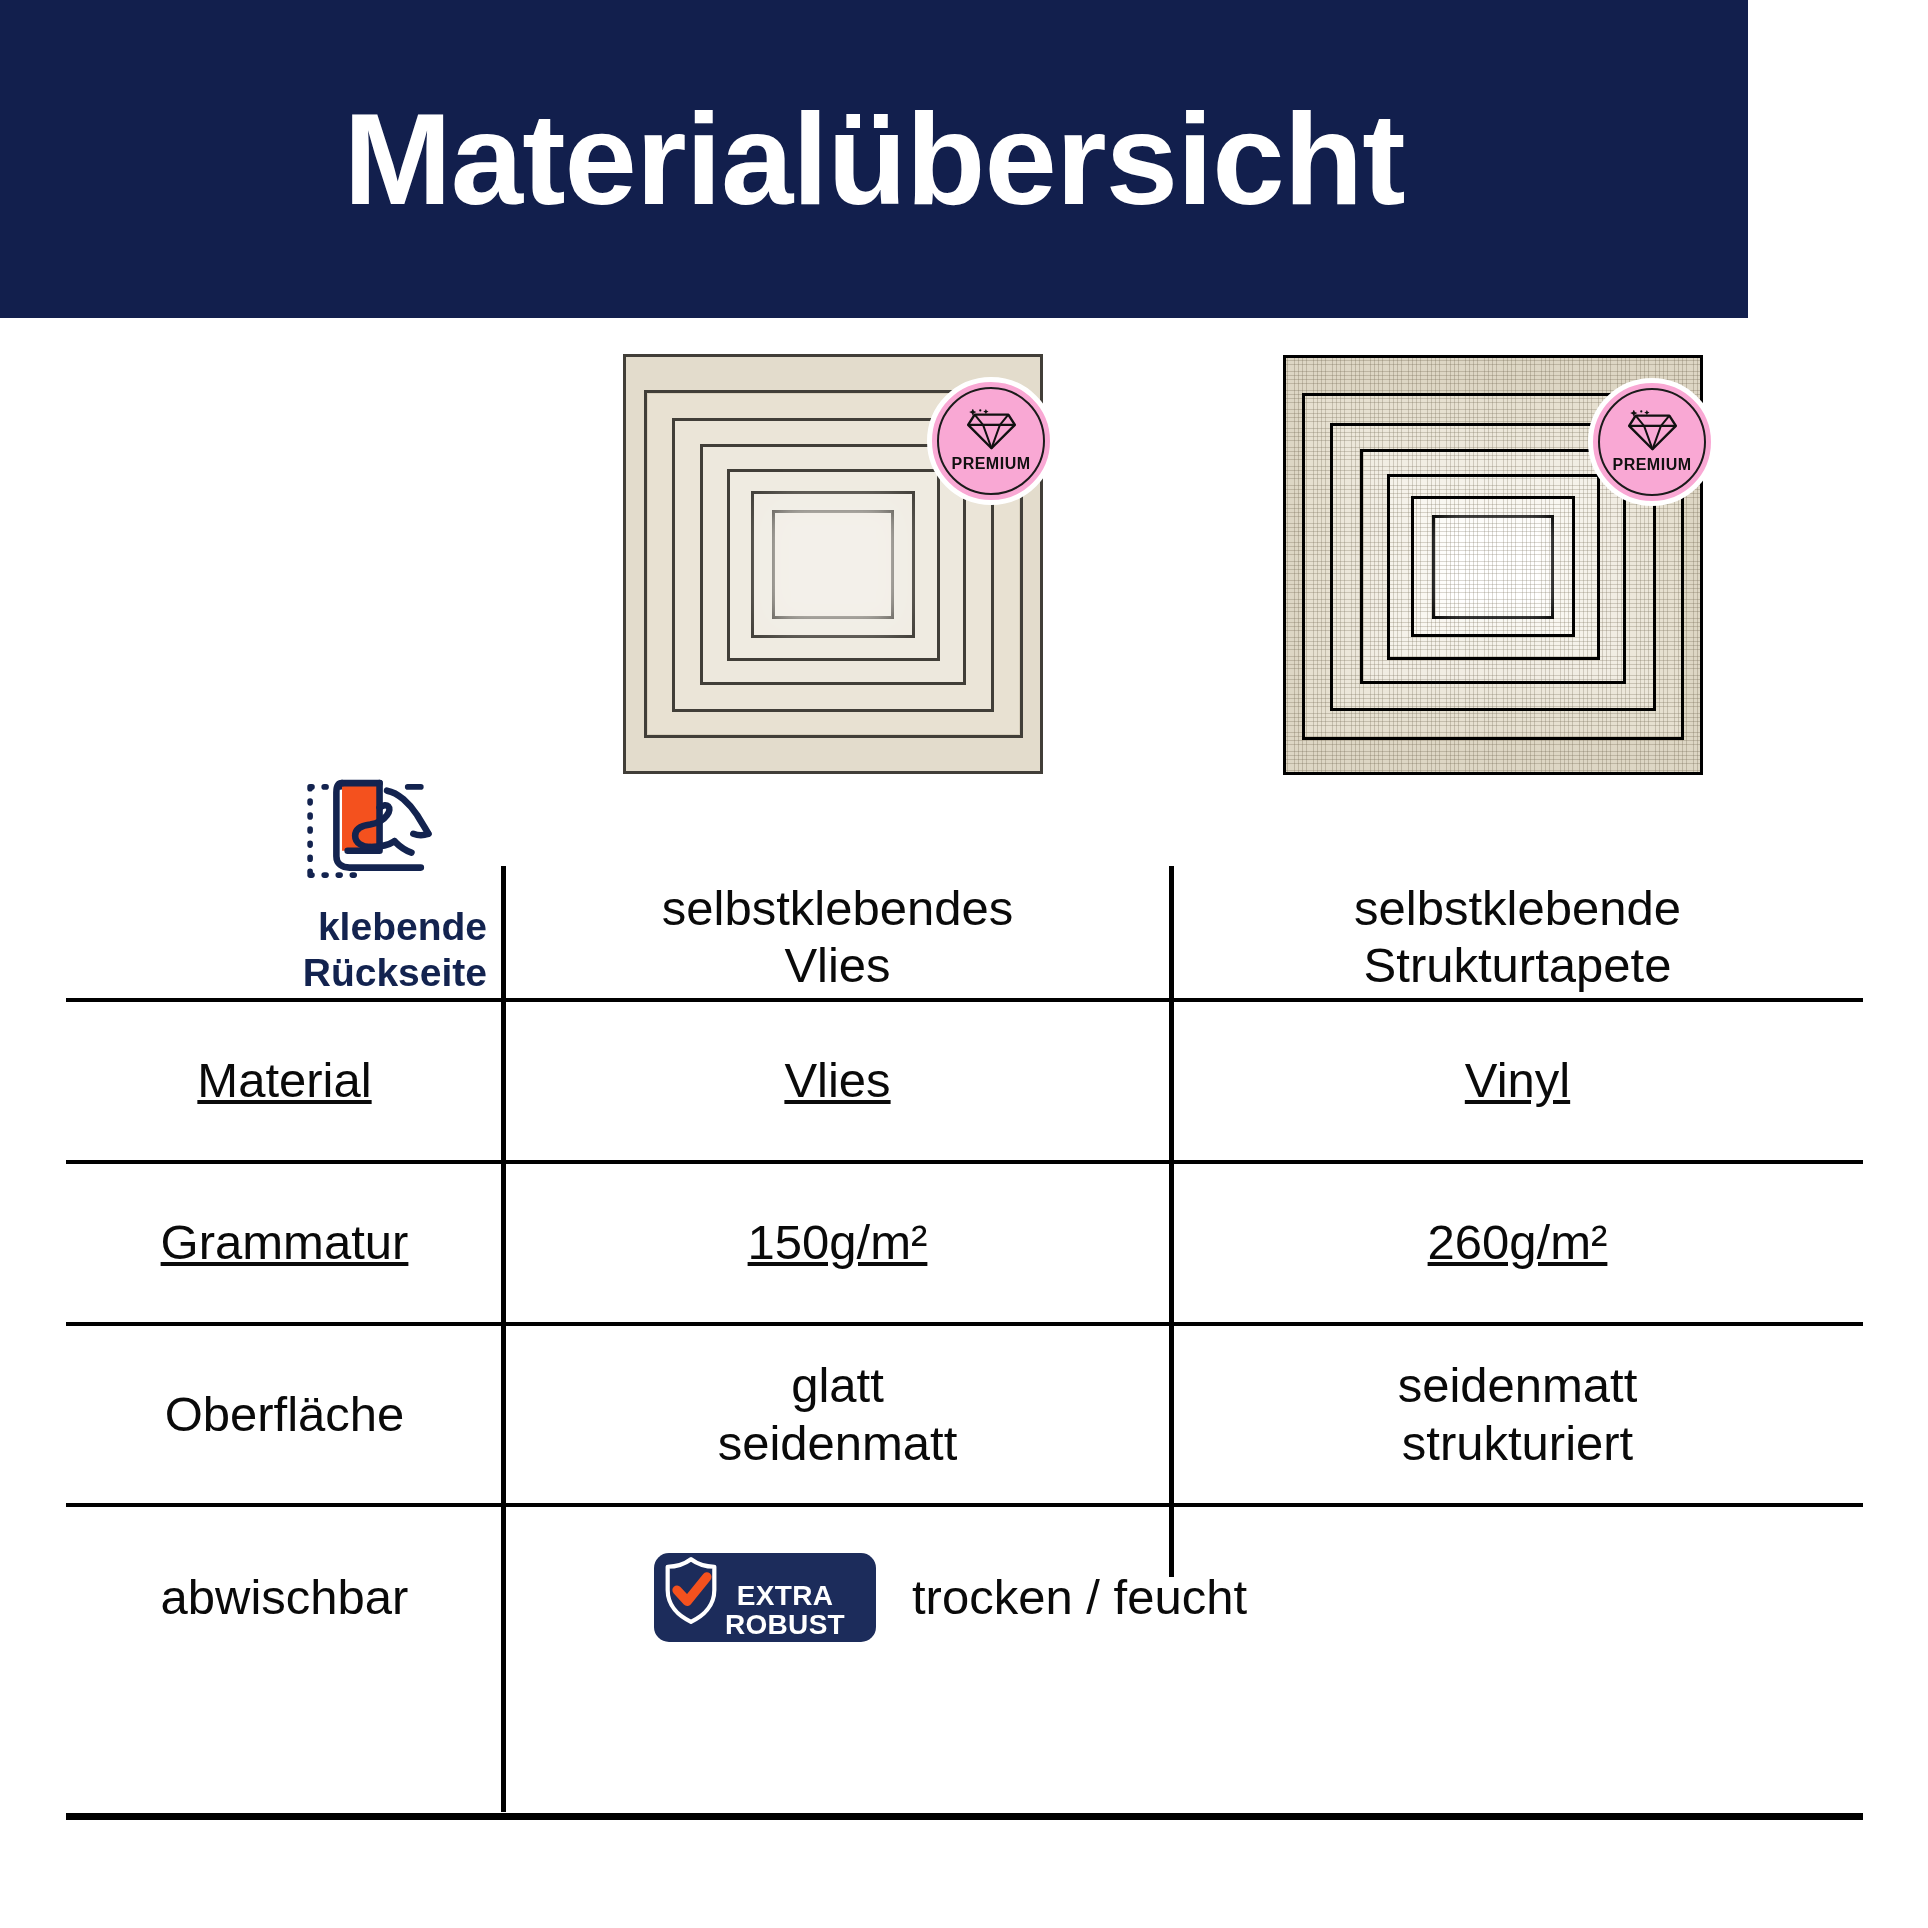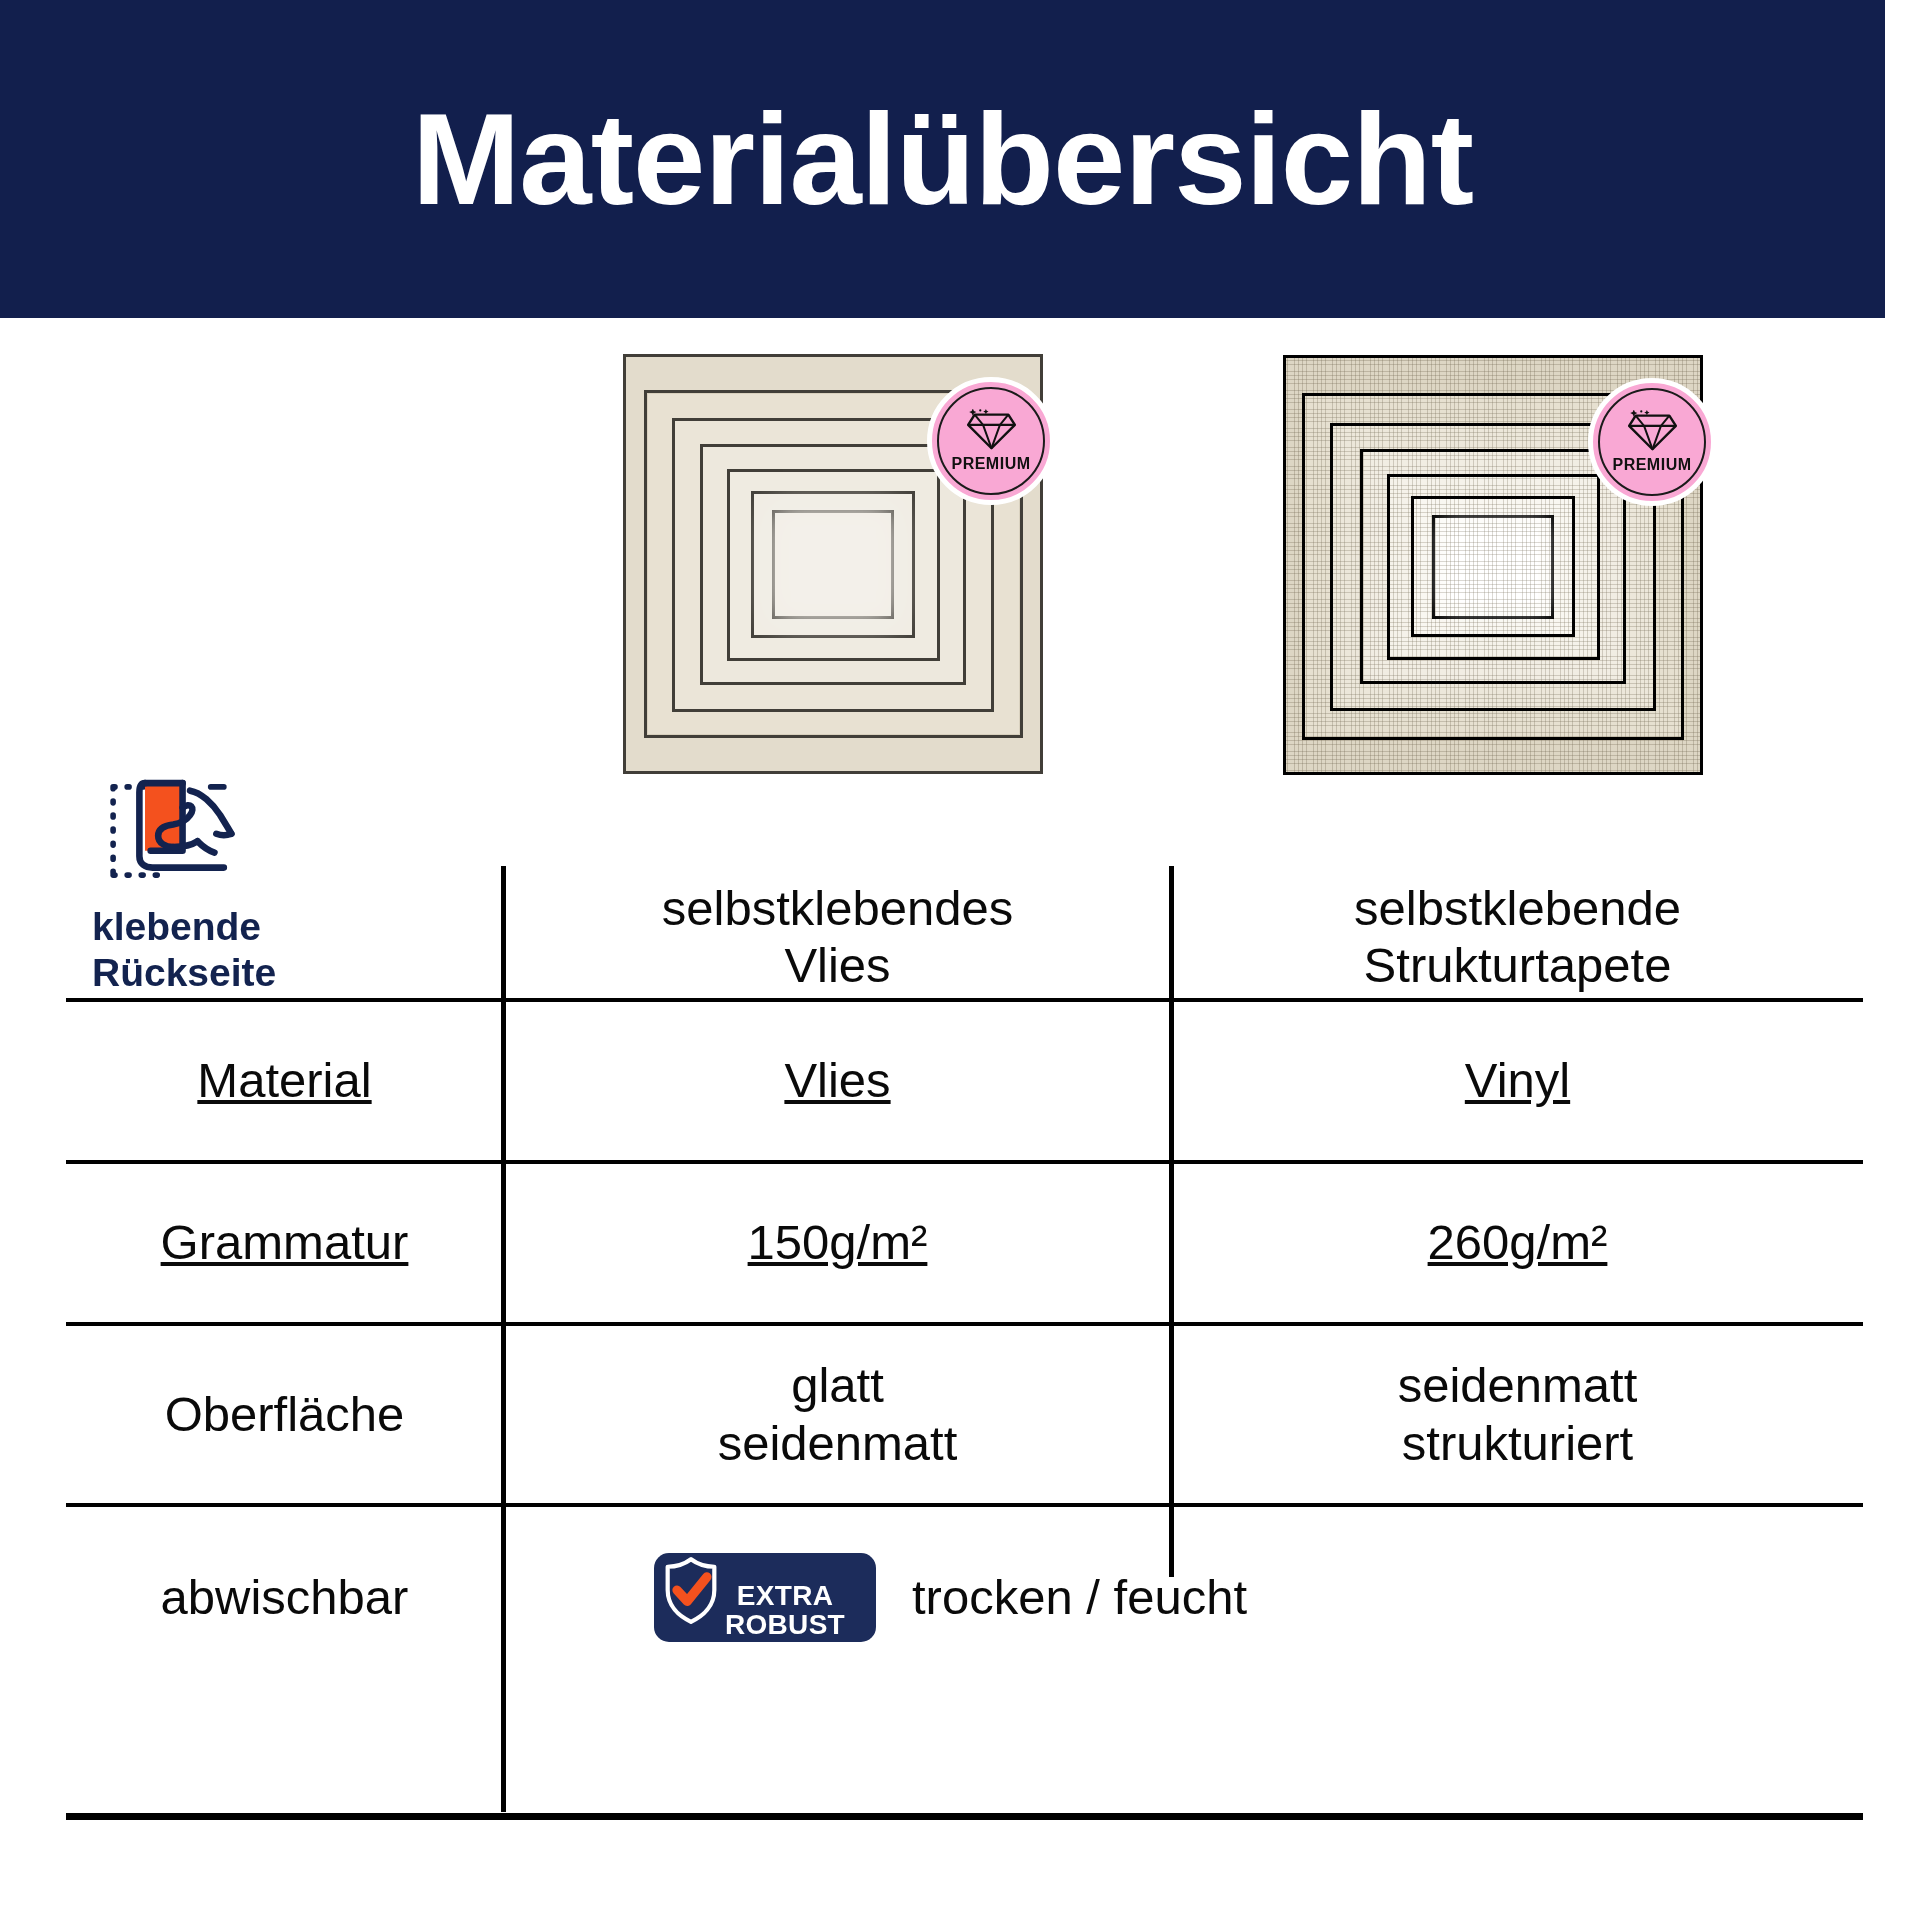--- a/index.html
+++ b/index.html
@@ -13,21 +13,21 @@
     height: 1928px;
     font-family: "Liberation Sans", "DejaVu Sans", sans-serif;
     overflow: hidden;
     position: relative;
   }
 
   
   #header-bar {
     position: absolute;
     left: 0; top: 0;
-    width: 1885px;
+    width: 1748px;
     height: 318px;
     background: #121f4d;
     display: flex;
     align-items: center;
     justify-content: center;
   }
   #header-title {
     color: #ffffff;
     font-size: 130px;
     font-weight: 700;
@@ -110,21 +110,21 @@
   }
   #premium-badge-1 { left: 927px; top: 377px; }
   #premium-badge-2 { left: 1588px; top: 378px; }
 
   
   #adhesive-cell {
     position: absolute;
     left: 92px;
     top: 770px;
     width: 395px;
-    text-align: left;
+    text-align: right;
   }
   #adhesive-icon { display: block; margin: 0 auto; }
   #adhesive-label {
     margin-top: 9.4px;
     color: #13234f;
     font-size: 39px;
     font-weight: 700;
     line-height: 1.18;
   }
 

